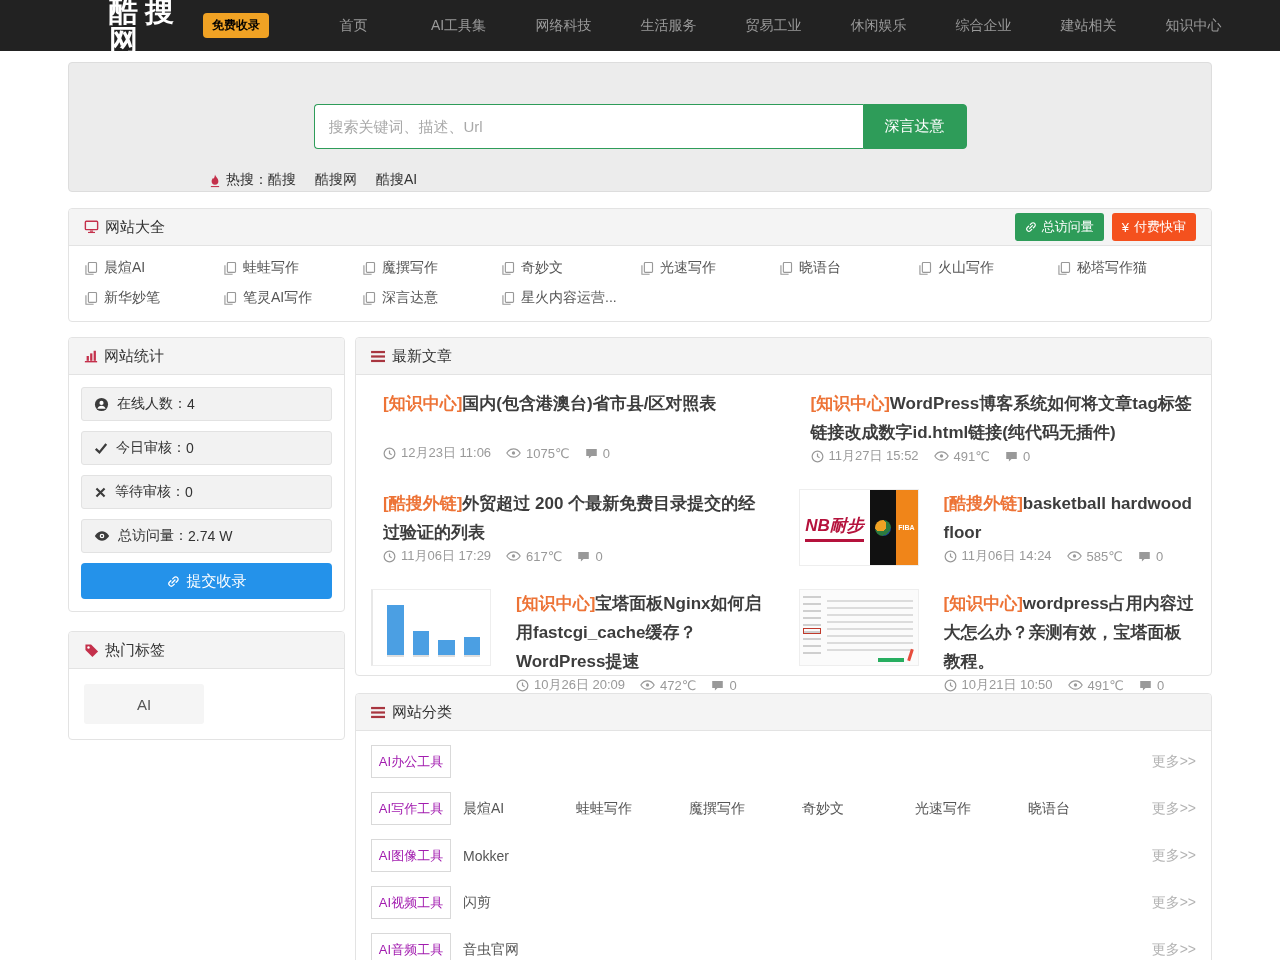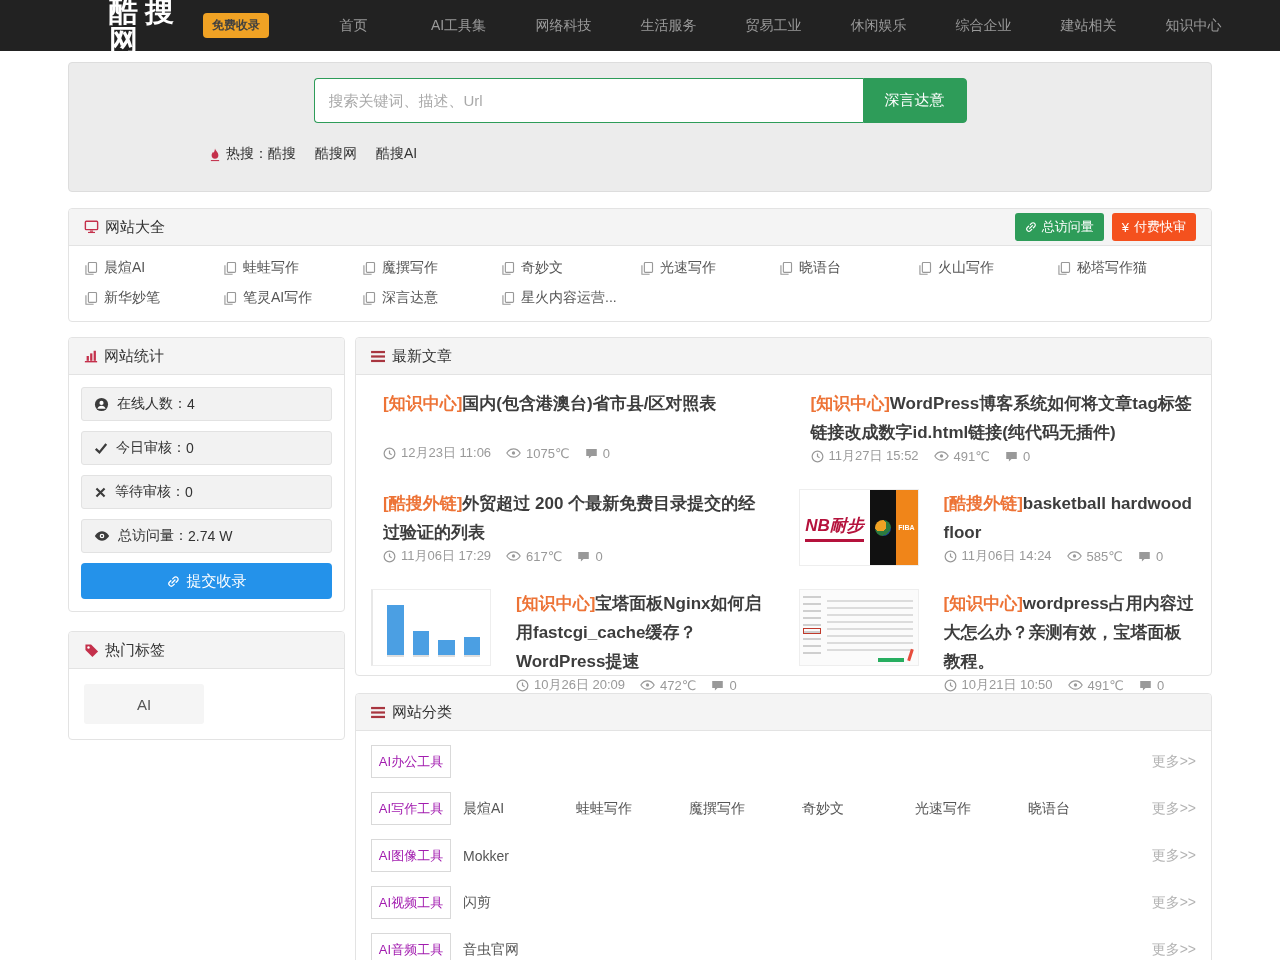--- a/index.html
+++ b/index.html
@@ -4,30 +4,30 @@
 <style>
   * { margin:0; padding:0; box-sizing:border-box; }
   html,body { width:1280px; height:960px; overflow:hidden; background:#fff;
     font-family:"Liberation Sans","DejaVu Sans",sans-serif; }
 
   
   .topnav { height:51px; background:#222; display:flex; align-items:center; }
   .topnav-inner { width:1212px; margin:0 auto; display:flex; align-items:center; padding-left:75px; }
   .logo { color:#fff; font-family:"DejaVu Serif","Liberation Serif",serif; font-weight:bold;
     font-size:29px; letter-spacing:7px; line-height:1; }
-  .badge { background:#f0a224; color:#404040; font-size:12px; font-weight:bold;
+  .badge { background:#f0a224; color:#000000; font-size:12px; font-weight:bold;
     padding:4px 9px; border-radius:4px; margin-left:14px; white-space:nowrap; }
   .menu { display:flex; list-style:none; margin-left:32px; }
   .menu li { width:105px; text-align:center; font-size:14px; color:#9a9a9a; cursor:pointer; }
 
   .container { width:1144px; margin:0 auto; }
 
   
   .search-panel { margin-top:11px; background:#ececec; border:1px solid #ddd; border-radius:4px;
-    height:130px; padding-top:15px; }
+    height:130px; padding-top:41px; }
   .search-form { width:653px; margin:0 auto; display:flex; }
   .search-input { flex:1; height:45px; border:1px solid #2e9c59; border-right:none;
     border-radius:4px 0 0 4px; padding:0 14px; font-size:15px; color:#333; outline:none; background:#fff; }
   .search-input::placeholder { color:#a9a9a9; }
   .search-btn { width:104px; height:45px; background:#2e9c59; color:#fff; border:1px solid #2e9c59;
     border-radius:0 4px 4px 0; font-size:15px; cursor:pointer; }
   .hot-line { margin-top:22px; padding-left:140px; display:flex; align-items:center; font-size:14px; color:#333; }
   .hot-line .flame { margin-right:5px; display:inline-flex; }
   .hot-links { display:flex; }
   .hot-links span { margin-right:19px; color:#333; cursor:pointer; }

